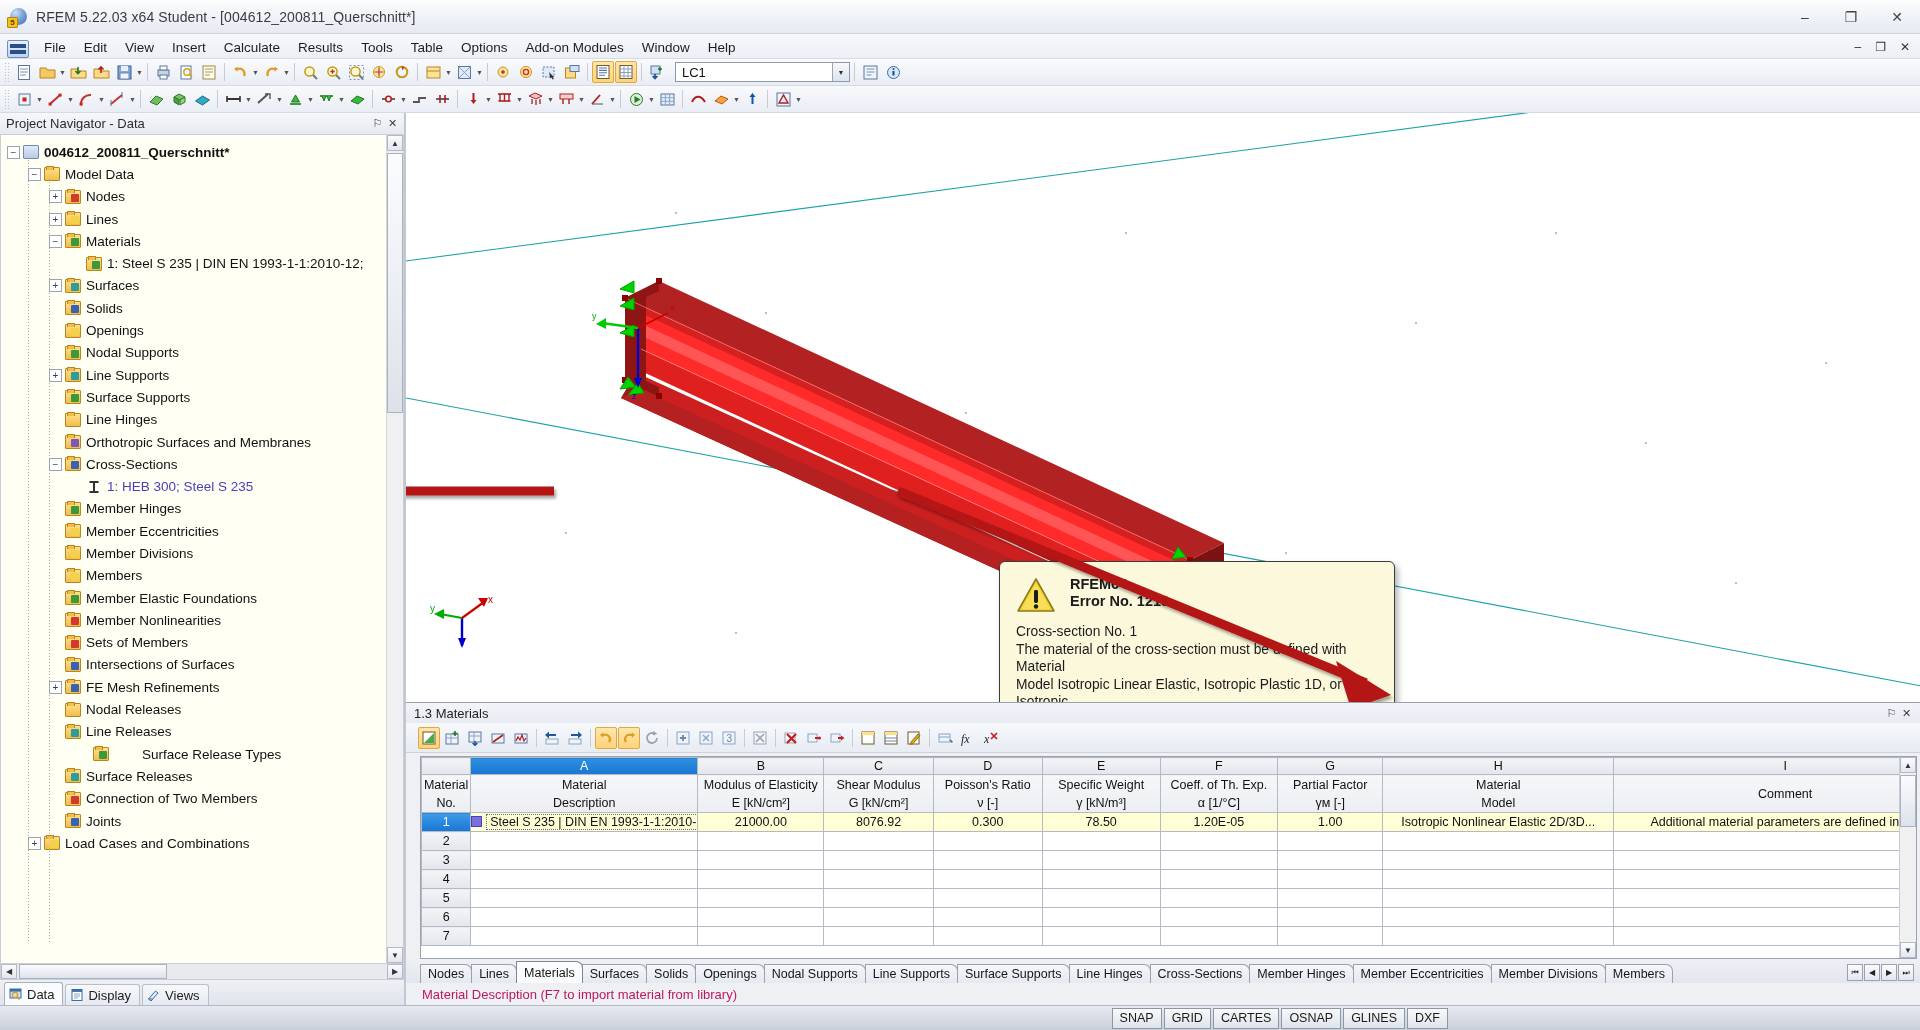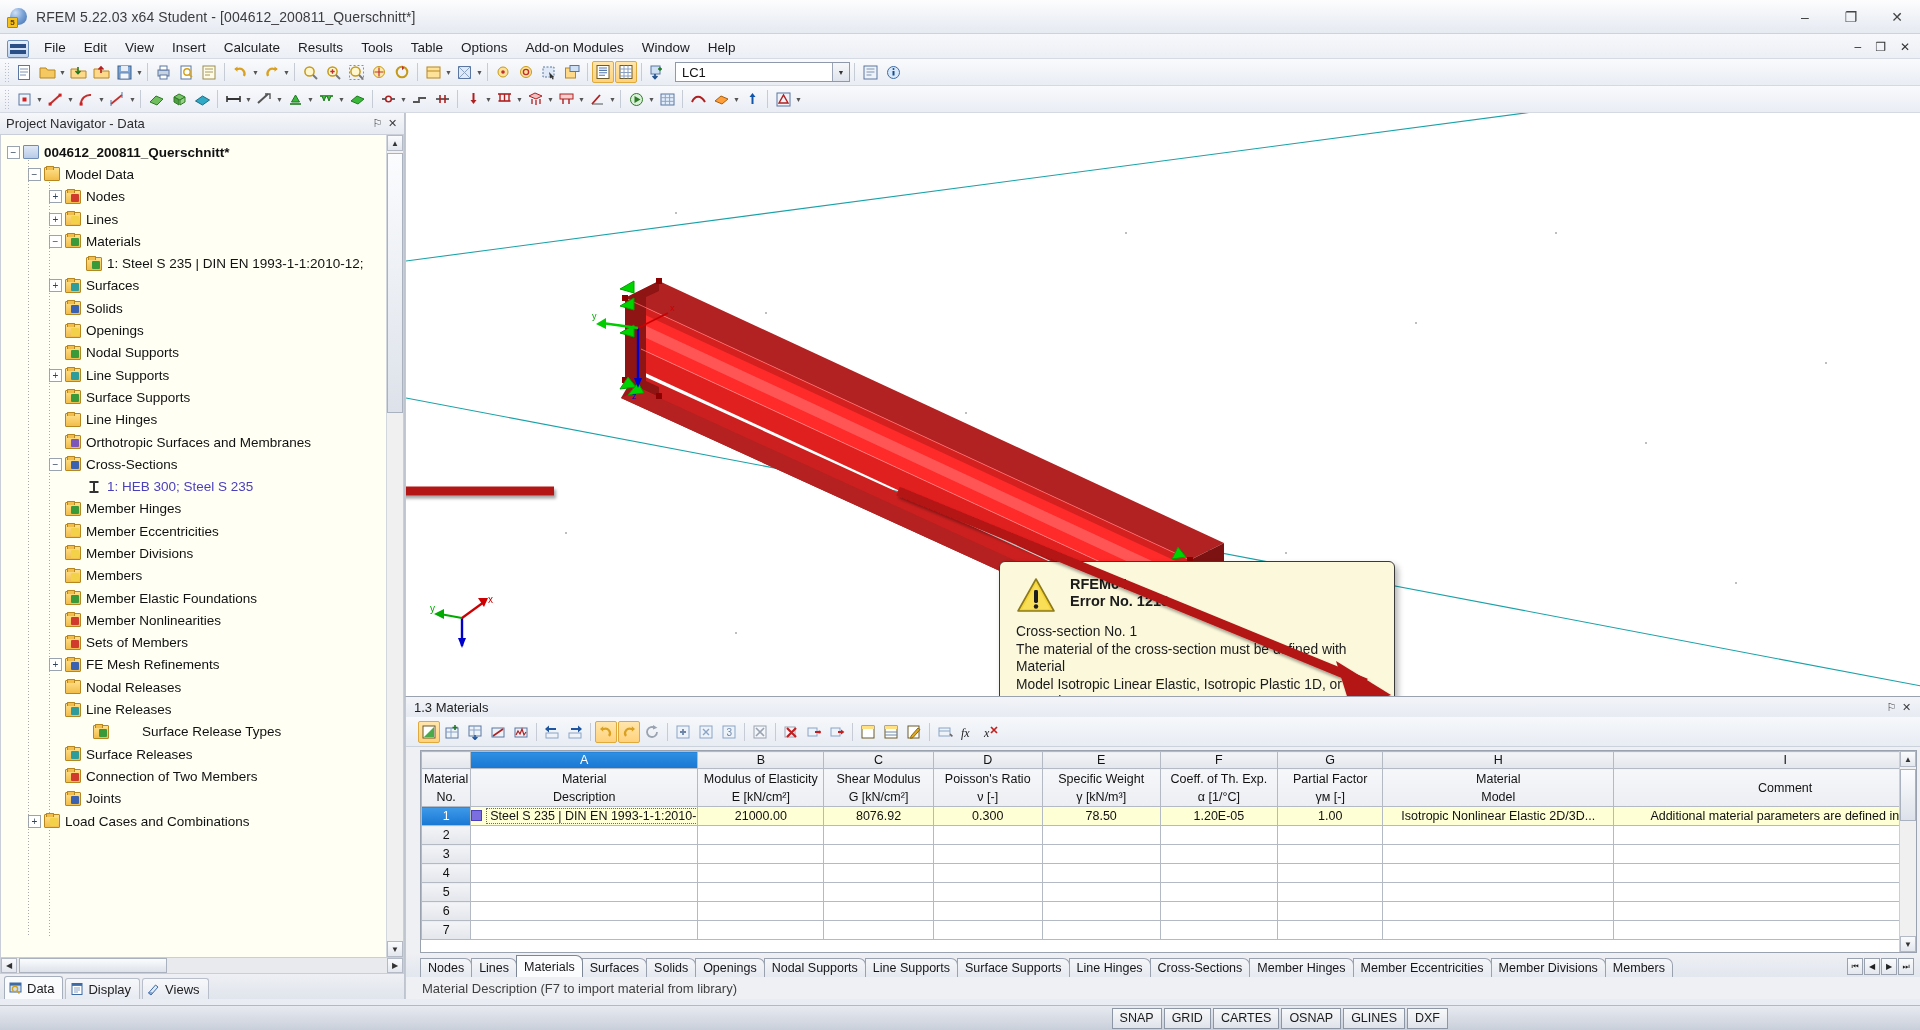--- a/index.html
+++ b/index.html
@@ -290,29 +290,29 @@
     border:1px solid #9aa2b0; border-bottom:none;
     border-radius: 0 7px 0 0; margin-right:-1px;
   }
   .tp-tab.sel { background:#fbfcfd; height:22px; font-weight:normal; z-index:2; border-color:#7d8694;}
   .tp-nav { position:absolute; right: 6px; bottom: 2px; display:flex; gap:1px; }
   .tp-navbtn { width:16px; height:17px; background:linear-gradient(#fafbfd,#e3e7ee);
     border:1px solid #9aa2b0; display:flex;align-items:center;justify-content:center;
     font-size:8px; color:#222; }
   .tp-status {
     height: 22px; flex:0 0 22px; display:flex; align-items:center; padding-left: 16px;
-    font-size:13px; color:#404040; background:#eef0f4;
+    font-size:13px; color:#be185d; background:#eef0f4;
   }
 
   
   .statusbar {
     flex:0 0 25px; height:25px;
     background: linear-gradient(#e7eaf0,#c9cfda);
     border-top:1px solid #b2b8c4;
-    display:flex; align-items:center; position:relative;margin-top:6px;
+    display:flex; align-items:center; position:relative;
   }
   .sb-left { flex:1; }
   .sb-cell {
     height:21px; min-width:36px; padding: 0 7px; margin-right:2px;
     background: linear-gradient(#f8f9fb,#dfe3ea);
     border:1px solid #8d96a5;
     display:flex; align-items:center; justify-content:center;
     font-size:12.5px; color:#1b1b1b;
   }
   .sb-right-gap { width: 470px; }
@@ -885,20 +885,27 @@
                 <span class="ov red"></span>
               </span>
               <span class="tree-label">Member Nonlinearities</span>
             </div>
             <div class="tree-row" style="padding-left: 42px;">
               <span class="dash"></span>
               <span class="ficon folder">
                 <span class="ov red"></span>
               </span>
               <span class="tree-label">Sets of Members</span>
+            </div>
+            <div class="tree-row" style="padding-left: 42px;">
+              <span class="dash"></span>
+              <span class="ficon folder">
+                <span class="ov blu"></span>
+              </span>
+              <span class="tree-label">Intersections of Surfaces</span>
             </div>
             <div class="tree-row" style="padding-left: 42px;">
               <span class="tw">+</span>
               <span class="ficon folder">
                 <span class="ov blu"></span>
               </span>
               <span class="tree-label">FE Mesh Refinements</span>
             </div>
             <div class="tree-row" style="padding-left: 42px;">
               <span class="dash"></span>

